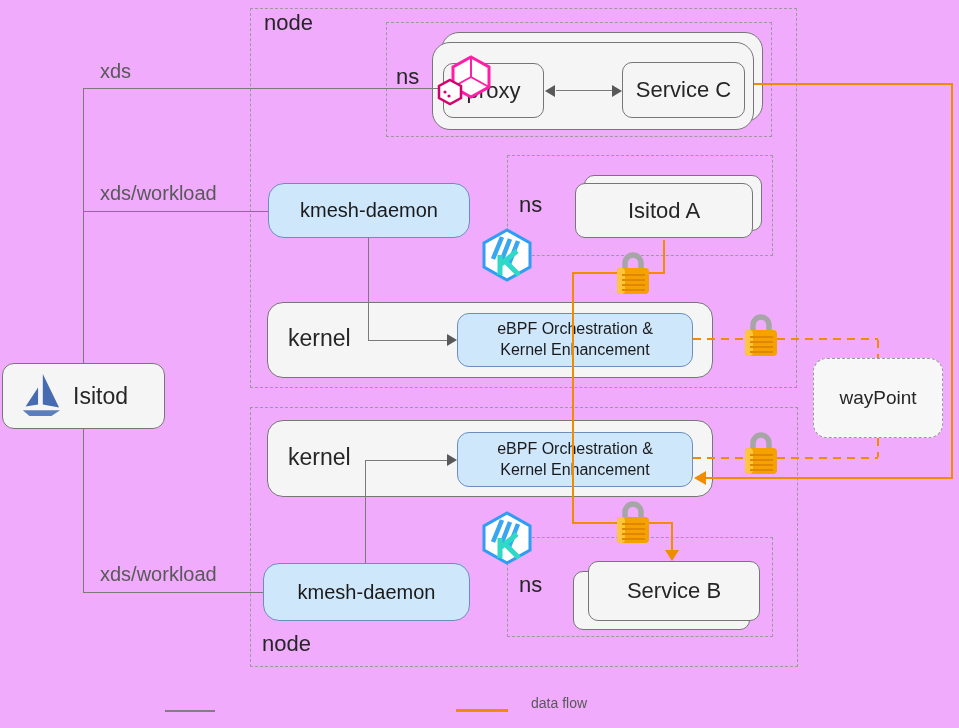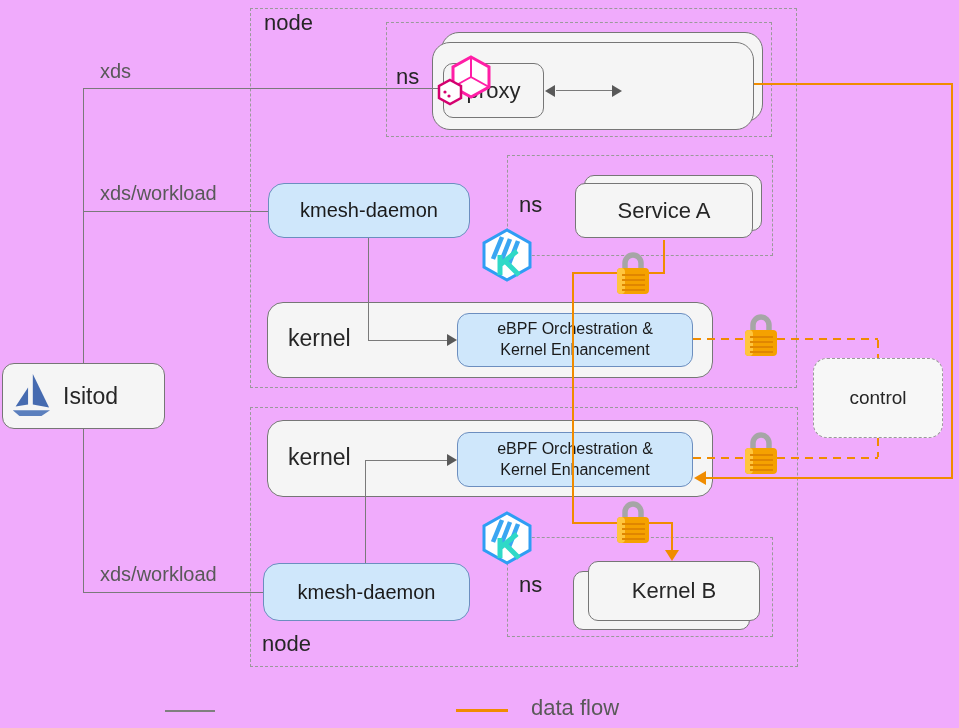--- a/index.html
+++ b/index.html
@@ -46,50 +46,53 @@
   <div class="lbl" style="left:519px;top:192px;font-size:22px;">ns</div>
 
   <div class="abs dashed" style="left:507px;top:537px;width:266px;height:100px;"></div>
   <div class="lbl" style="left:519px;top:572px;font-size:22px;">ns</div>
 
   <div class="abs gbox r18" style="left:441px;top:32px;width:322px;height:90px;"></div>
   <div class="abs gbox r18" style="left:432px;top:42px;width:322px;height:88px;"></div>
   <div class="abs gbox r10 cen" style="left:443px;top:63px;width:101px;height:55px;font-size:22px;">
     <span>proxy</span>
   </div>
+  <div class="abs gbox r10 cen" style="left:622px;top:62px;width:123px;height:56px;font-size:22px;">
+    <span>Service C</span>
+  </div>
 
   <div class="abs gbox r10" style="left:584px;top:175px;width:178px;height:56px;"></div>
   <div class="abs gbox r10 cen" style="left:575px;top:183px;width:178px;height:55px;font-size:22px;">
-    <span>Service A</span>
+    <span>Isitod A</span>
   </div>
 
   <div class="abs gbox r10" style="left:573px;top:571px;width:177px;height:59px;"></div>
   <div class="abs gbox r10 cen" style="left:588px;top:561px;width:172px;height:60px;font-size:22px;">
-    <span>Kernel B</span>
+    <span>Service B</span>
   </div>
 
   <div class="abs gbox r16" style="left:267px;top:302px;width:446px;height:76px;"></div>
   <div class="lbl" style="left:288px;top:325px;font-size:23px;">kernel</div>
 
   <div class="abs gbox r16" style="left:267px;top:420px;width:446px;height:77px;"></div>
   <div class="lbl" style="left:288px;top:444px;font-size:23px;">kernel</div>
 
-  <div class="abs gbox r12" style="left:2px;top:363px;width:163px;height:66px;display:flex;align-items:center;padding-left:4px;">
+  <div class="abs gbox r12" style="left:2px;top:363px;width:163px;height:66px;display:flex;align-items:center;padding-left:14px;">
     <span class="abs" style="position:static;width:44px;height:48px;">
       <svg width="44" height="48" viewBox="0 0 46 48">
         <polygon points="27,1 27,33 44,36" fill="#466bb0"></polygon>
         <polygon points="22,15 22,33 9,35" fill="#466bb0"></polygon>
         <polygon points="6,39 45,39 36,45 13,45" fill="#5b7fbd"></polygon>
       </svg>
     </span>
     <span style="font-size:23px;color:#262626;margin-left:12px;">Isitod</span>
   </div>
 
   <div class="abs dashed cen" style="left:813px;top:358px;width:130px;height:80px;border-radius:14px;background:#f7f7f7;font-size:19px;">
-    <span>control</span>
+    <span>wayPoint</span>
   </div>
 
   <div class="abs bluebox" style="left:268px;top:183px;width:202px;height:55px;font-size:20px;">
     <span>kmesh-daemon</span>
   </div>
   <div class="abs bluebox" style="left:263px;top:563px;width:207px;height:58px;font-size:20px;">
     <span>kmesh-daemon</span>
   </div>
   <div class="abs bluebox" style="left:457px;top:313px;width:236px;height:54px;border-radius:12px;font-size:16px;line-height:1.3;">
     <span>
@@ -224,15 +227,15 @@
       <circle cx="12" cy="46" r="1.6" fill="#d4006f"></circle>
     </svg>
   </div>
 
   <div class="lbl muted" style="left:100px;top:60px;font-size:20px;text-align:center;">xds</div>
   <div class="lbl muted" style="left:100px;top:182px;font-size:20px;">xds/workload</div>
   <div class="lbl muted" style="left:100px;top:563px;font-size:20px;">xds/workload</div>
 
   <div class="hline" style="left:165px;top:710px;width:50px;height:2px;background:#7f7f7f;"></div>
   <div class="abs" style="left:456px;top:709px;width:52px;height:3px;background:#f08c00;"></div>
-  <div class="lbl muted" style="left:531px;top:695px;font-size:22px;">data flow</div>
+  <div class="lbl muted" style="left:531px;top:695px;font-size:14px;">data flow</div>
 
 </div>
 
 </body></html>

